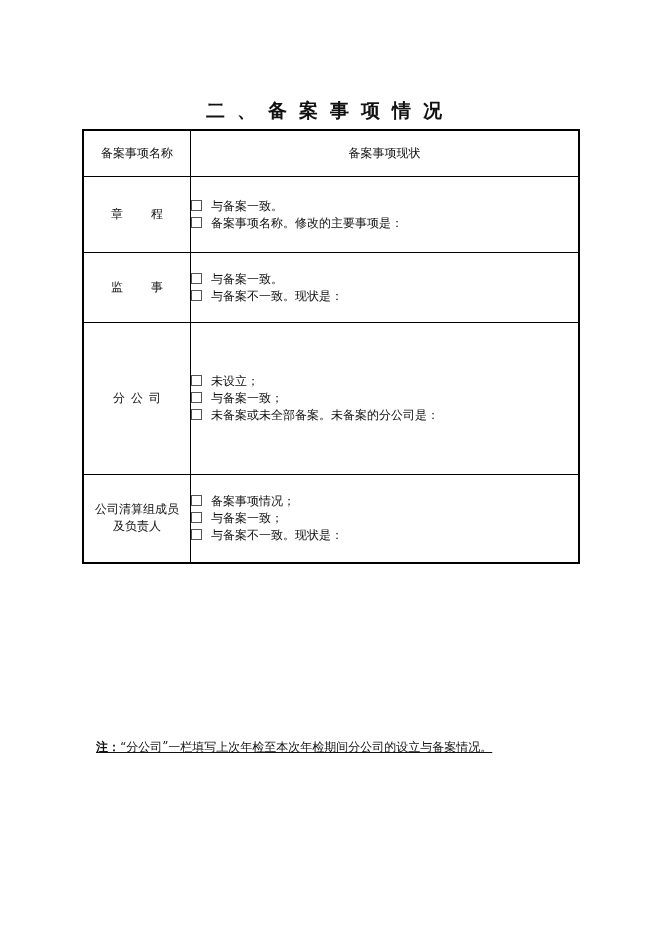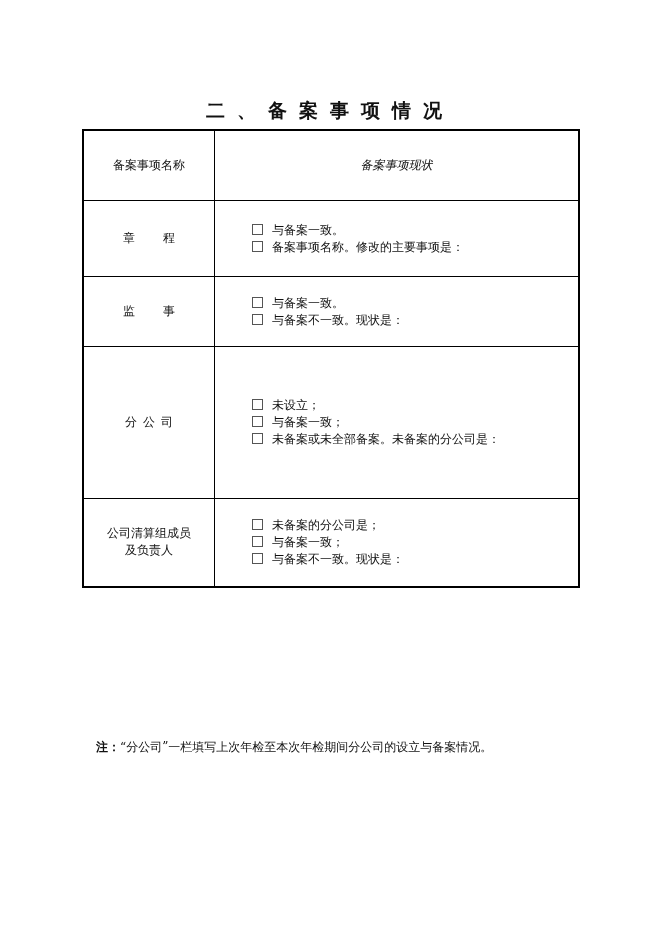--- a/index.html
+++ b/index.html
@@ -3,31 +3,31 @@
   <meta charset="utf-8">
   <style>
     html, body { margin: 0; padding: 0; background: #ffffff; }
     body { width: 662px; height: 936px; position: relative; overflow: hidden;
            font-family: "DejaVu Serif", "Liberation Serif", serif; color: #111; }
     .title { position: absolute; top: 98px; left: 0; width: 660px; text-align: center;
              font-family: "DejaVu Sans", "Liberation Sans", sans-serif;
              font-size: 19px; font-weight: bold; letter-spacing: 12px; }
     table.grid { position: absolute; left: 82px; top: 129px; width: 498px;
                  border-collapse: collapse; border: 2px solid #000; table-layout: fixed; }
-    table.grid td { border: 1px solid #000; padding: 12px; vertical-align: middle; font-size: 12px; }
+    table.grid td { border: 1px solid #000; padding: 0; vertical-align: middle; font-size: 12px; }
     td.name { width: 106px; text-align: center; line-height: 17px; }
     td.name.header { height: 45px; }
     td.status { vertical-align: top; padding: 2px 0 0 8px; }
-    td.status.header { text-align: center; vertical-align: middle; padding: 0; font-style: italic; }
-    .line { height: 17px; line-height: 17px; white-space: nowrap; margin-left: 25px; }
+    td.status.header { text-align: center; vertical-align: middle; padding: 0; }
+    .line { height: 17px; line-height: 17px; white-space: nowrap; }
     .box { display: inline-block; width: 9px; height: 9px; border: 1px solid #555;
            margin-right: 9px; vertical-align: -1px; }
     .spaced { letter-spacing: 28px; margin-right: -28px; }
     .spaced-sm { letter-spacing: 6px; margin-right: -6px; }
-    .note { position: absolute; top: 739px; left: 96px; font-size: 12px; white-space: nowrap; }
+    .note { position: absolute; top: 739px; left: 96px; font-size: 12px; white-space: nowrap; text-decoration: underline; }
     .note b { font-family: "DejaVu Sans", "Liberation Sans", sans-serif; }
   </style>
 </head>
 <body>
 
 <div class="title">二、备案事项情况</div>
 
 <table class="grid">
   <tbody>
       <tr>
@@ -61,21 +61,21 @@
       <div class="line"><span class="box"></span><span>未备案或未全部备案。未备案的分公司是：</span></div>
     </td>
   </tr>
 
   <tr style="height:88px">
     <td class="name">
       <div>公司清算组成员</div>
       <div>及负责人</div>
     </td>
     <td class="status">
-      <div class="line"><span class="box"></span><span>未备案的分公司是；</span></div>
+      <div class="line"><span class="box"></span><span>备案事项情况；</span></div>
       <div class="line"><span class="box"></span><span>与备案一致；</span></div>
       <div class="line"><span class="box"></span><span>与备案不一致。现状是：</span></div>
     </td>
   </tr>
 </tbody>
   </table>
 
 <div class="note">
   <b>注：</b><span>“分公司”一栏填写上次年检至本次年检期间分公司的设立与备案情况。</span>
 </div>

